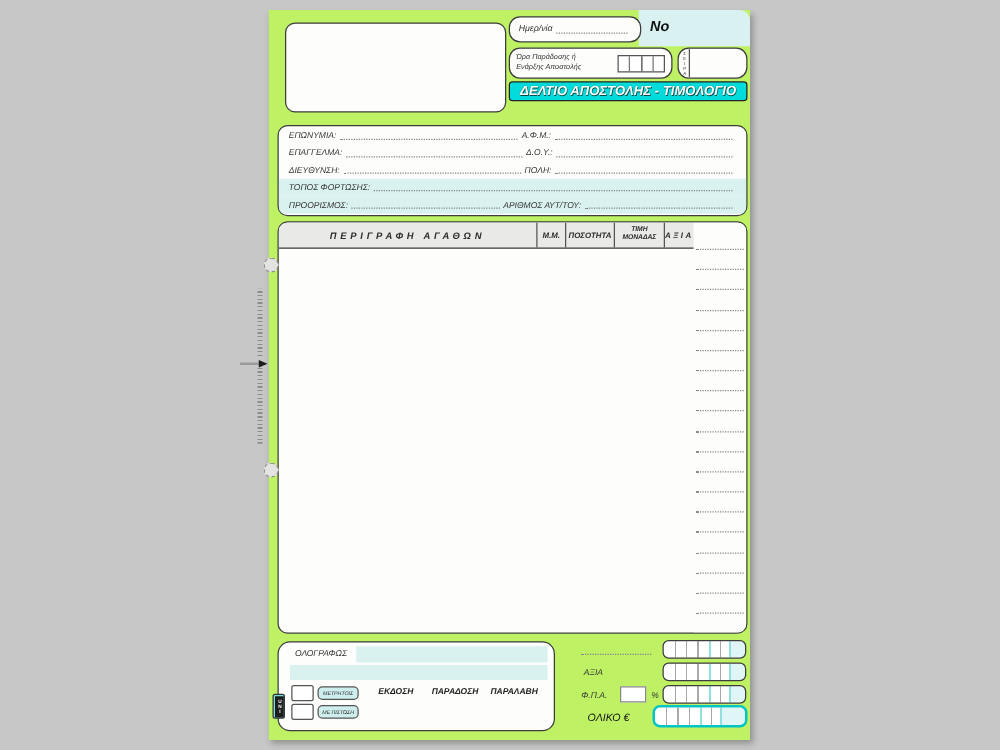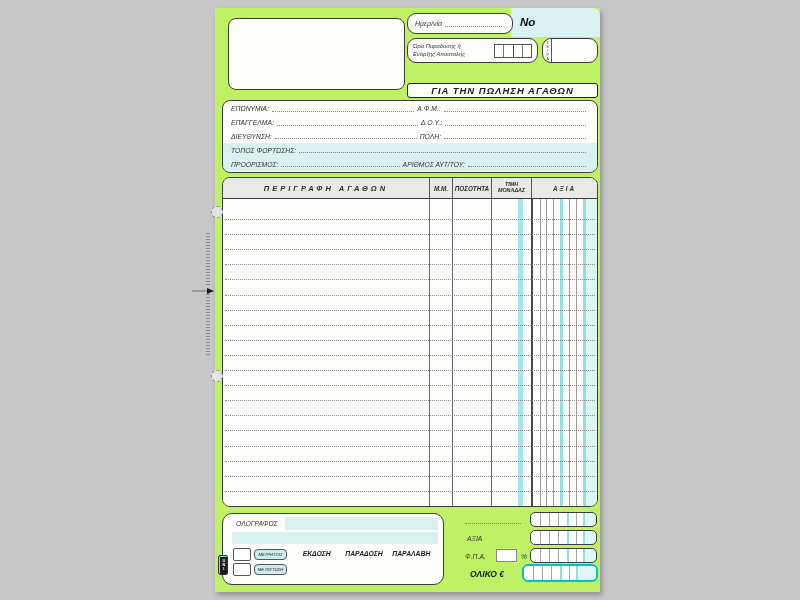--- a/index.html
+++ b/index.html
@@ -51,21 +51,21 @@
 
   
   .party-box { left:7px; top:92px; width:376px; height:73px; display:flex;
                flex-direction:column; overflow:hidden; padding:1px 0; }
   .prow { flex:1; display:flex; align-items:center; padding:0 8px; }
   .prow .lbl { font-size:6.8px; font-style:italic; color:#333; white-space:nowrap; }
   .prow.hl { background:#d9f2f0; }
 
   
   .gtable { left:7px; top:169px; width:376px; height:330px; padding:0; overflow:hidden;
-            border-width:1.5px; display:flex; flex-direction:column; }
+            border-width:1.5px; display:flex; }
   .thead { height:21px; display:flex; background:#e9e9e7; border-bottom:1.6px solid #3d3d3d;
            align-items:stretch; }
   .thead .hc { display:flex; align-items:center; justify-content:center; font-weight:bold;
                font-style:italic; color:#2c2c2c; border-left:1px solid #555; text-align:center; }
   .thead .hc:first-child { border-left:none; }
   .hc.c-desc { width:206px; font-size:7.5px; letter-spacing:3px; }
   .hc.c-mm   { width:23px; font-size:6.3px; }
   .hc.c-qty  { width:39px; font-size:6.3px; }
   .hc.c-price{ width:40px; font-size:5.4px; line-height:1.1; }
   .hc.c-value{ flex:1; font-size:6.3px; letter-spacing:2px; }
@@ -138,21 +138,21 @@
                  transparent 19px 27px, #a8a8a8 27px 28px,
                  transparent 28px 36px, #8fe0e0 36px 38px,
                  transparent 38px 45px, #a8a8a8 45px 46px,
                  transparent 46px 52px, #8fe0e0 52px 54px,
                  rgba(205,240,240,.62) 54px 100%); }
   .tb0 { top:504px; } .tb1 { top:522px; } .tb2 { top:540px; }
   .total-box { top:556px; left:307px; width:76px; height:18px; border:2px solid #00c4c4;
                border-radius:6px; }
   .vat-pct-box { position:absolute; left:281px; top:541px; width:21px; height:13px;
                  background:#fff; border:1px solid #888; }
-  .total-label { font-weight:bold; font-size:8.5px; font-style:italic; color:#111; }
+  .total-label { font-weight:normal; font-size:8.5px; font-style:italic; color:#111; }
 </style>
 </head>
 <body>
 
 <div class="sheet">
 
   <div class="cyan-corner"></div>
   <div class="box stamp-box"></div>
 
   <div class="box date-box">
@@ -173,22 +173,22 @@
       <div></div>
     </div>
   </div>
 
   <div class="box series-box">
     <div class="series-tab">
       <span class="series-text">ΣΕΙΡΑ</span>
     </div>
   </div>
 
-  <div class="subtitle-bar">
-    <span>ΓΙΑ ΤΗΝ ΠΩΛΗΣΗ ΑΓΑΘΩΝ</span>
+  <div class="banner">
+    <span>ΔΕΛΤΙΟ ΑΠΟΣΤΟΛΗΣ - ΤΙΜΟΛΟΓΙΟ</span>
   </div>
 
   <div class="box party-box">
     <div class="prow">
       <span class="lbl">ΕΠΩΝΥΜΙΑ:</span>
       <span class="dots"></span>
       <span class="lbl">Α.Φ.Μ.:</span>
       <span class="dots"></span>
     </div>
     <div class="prow">

